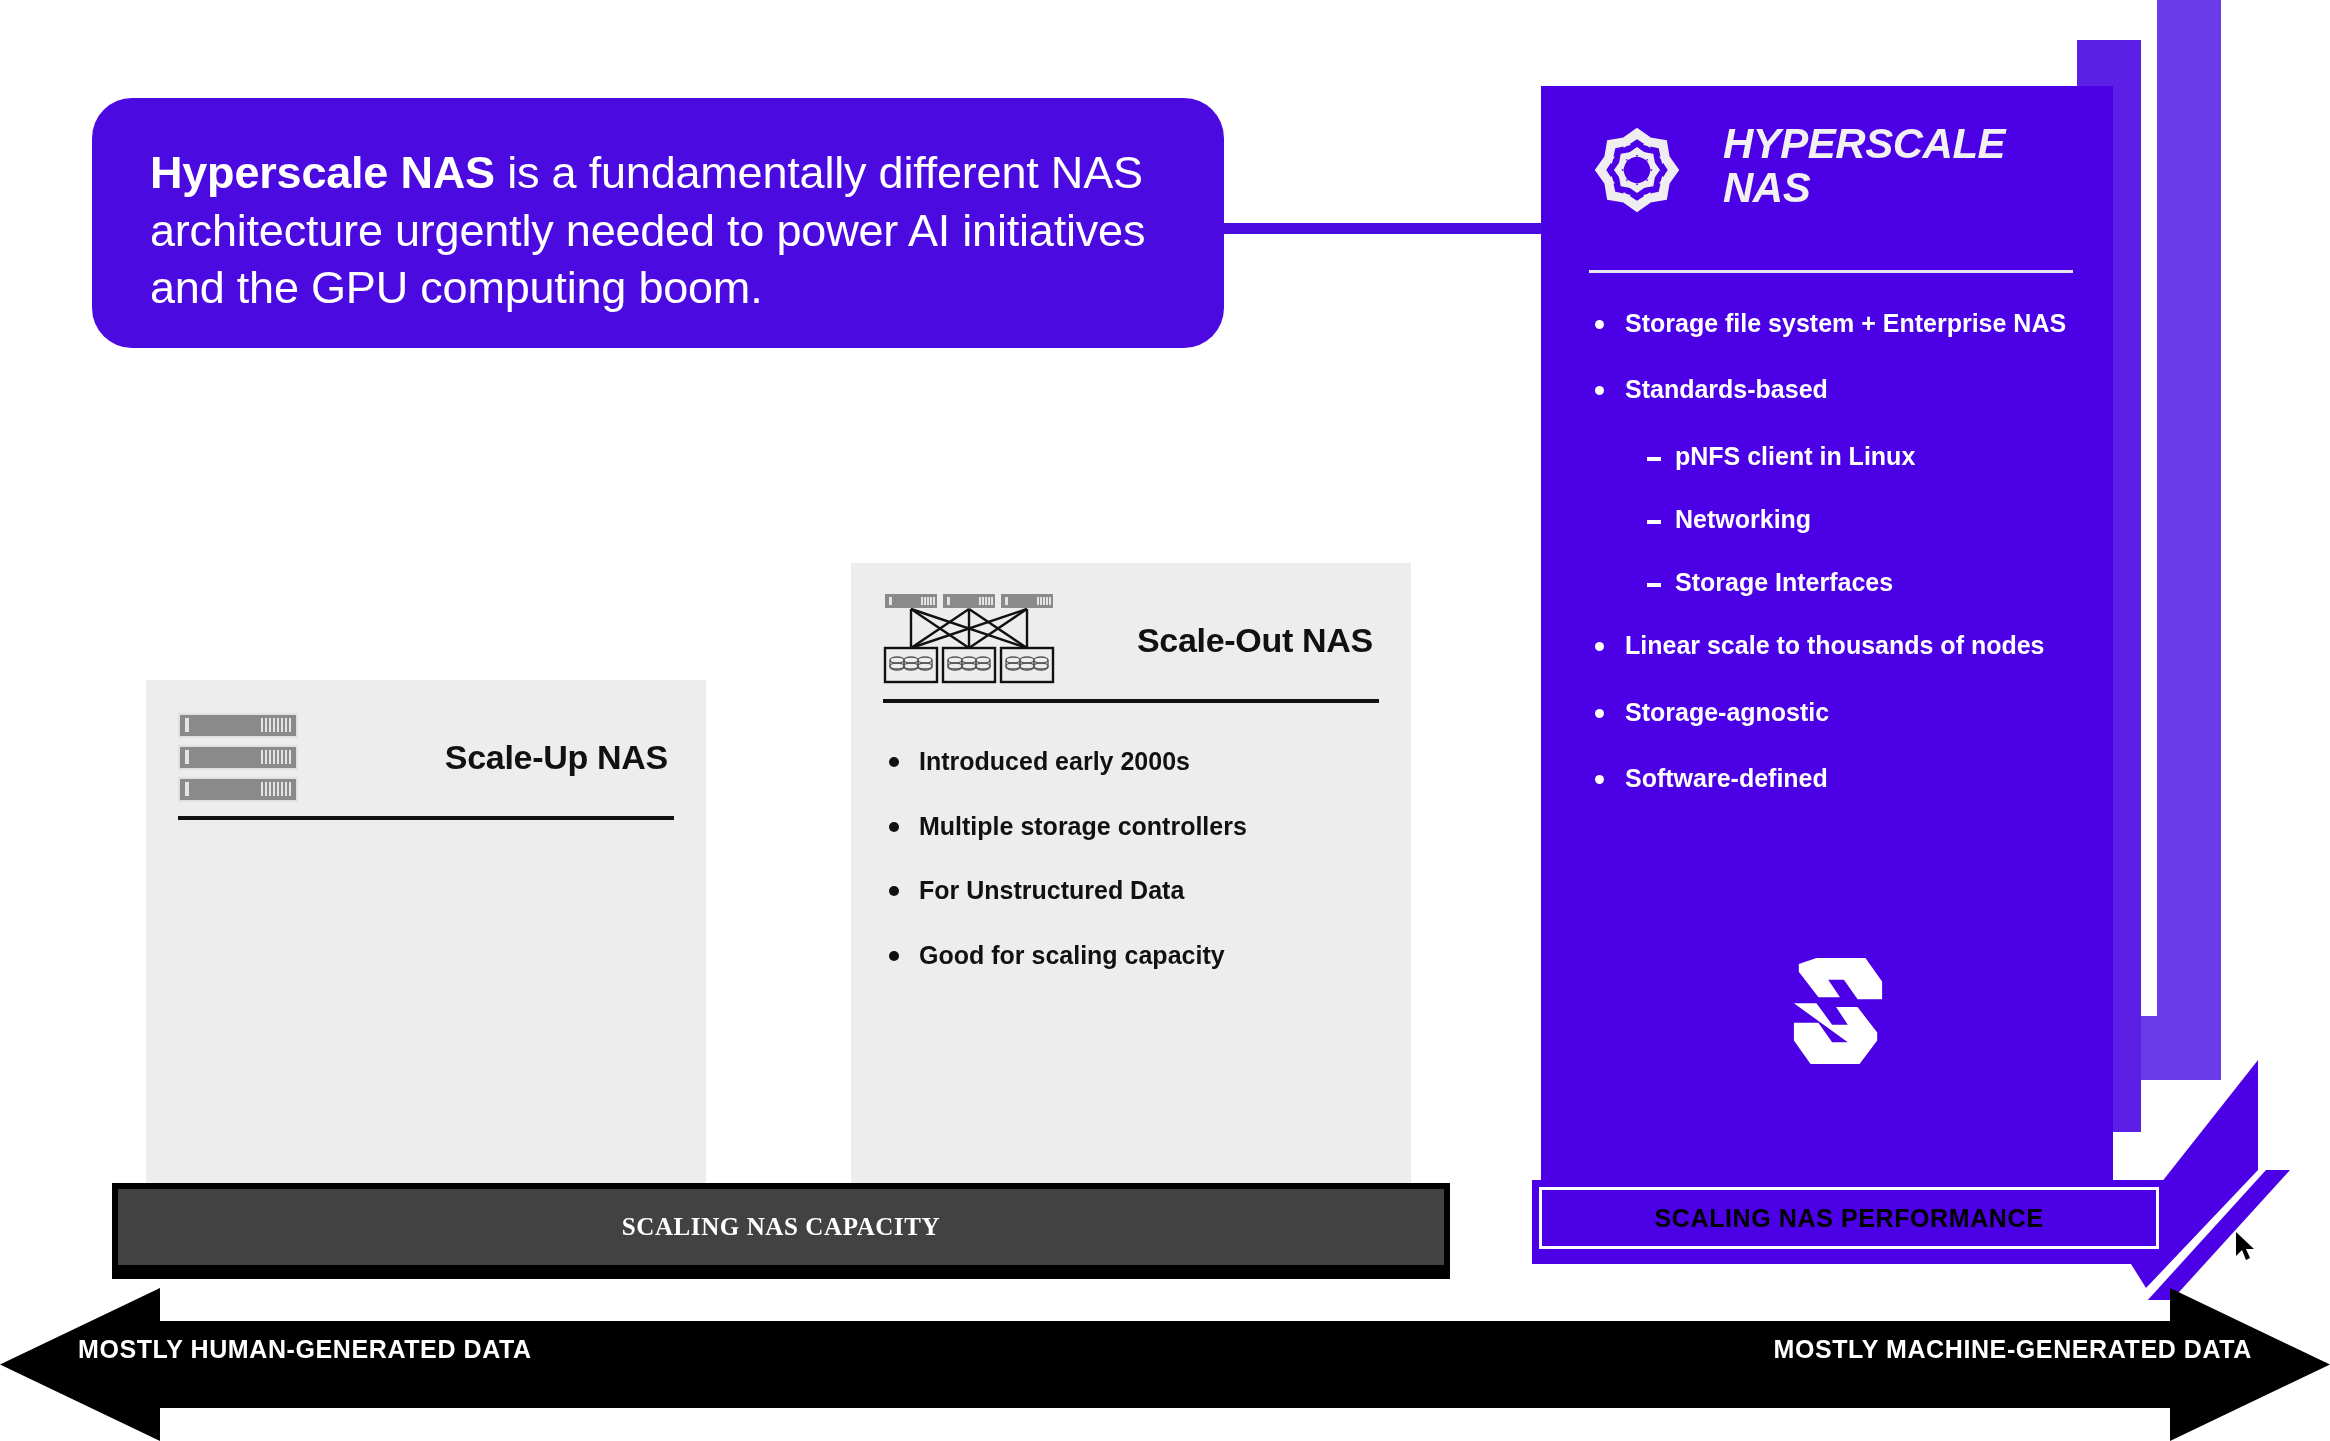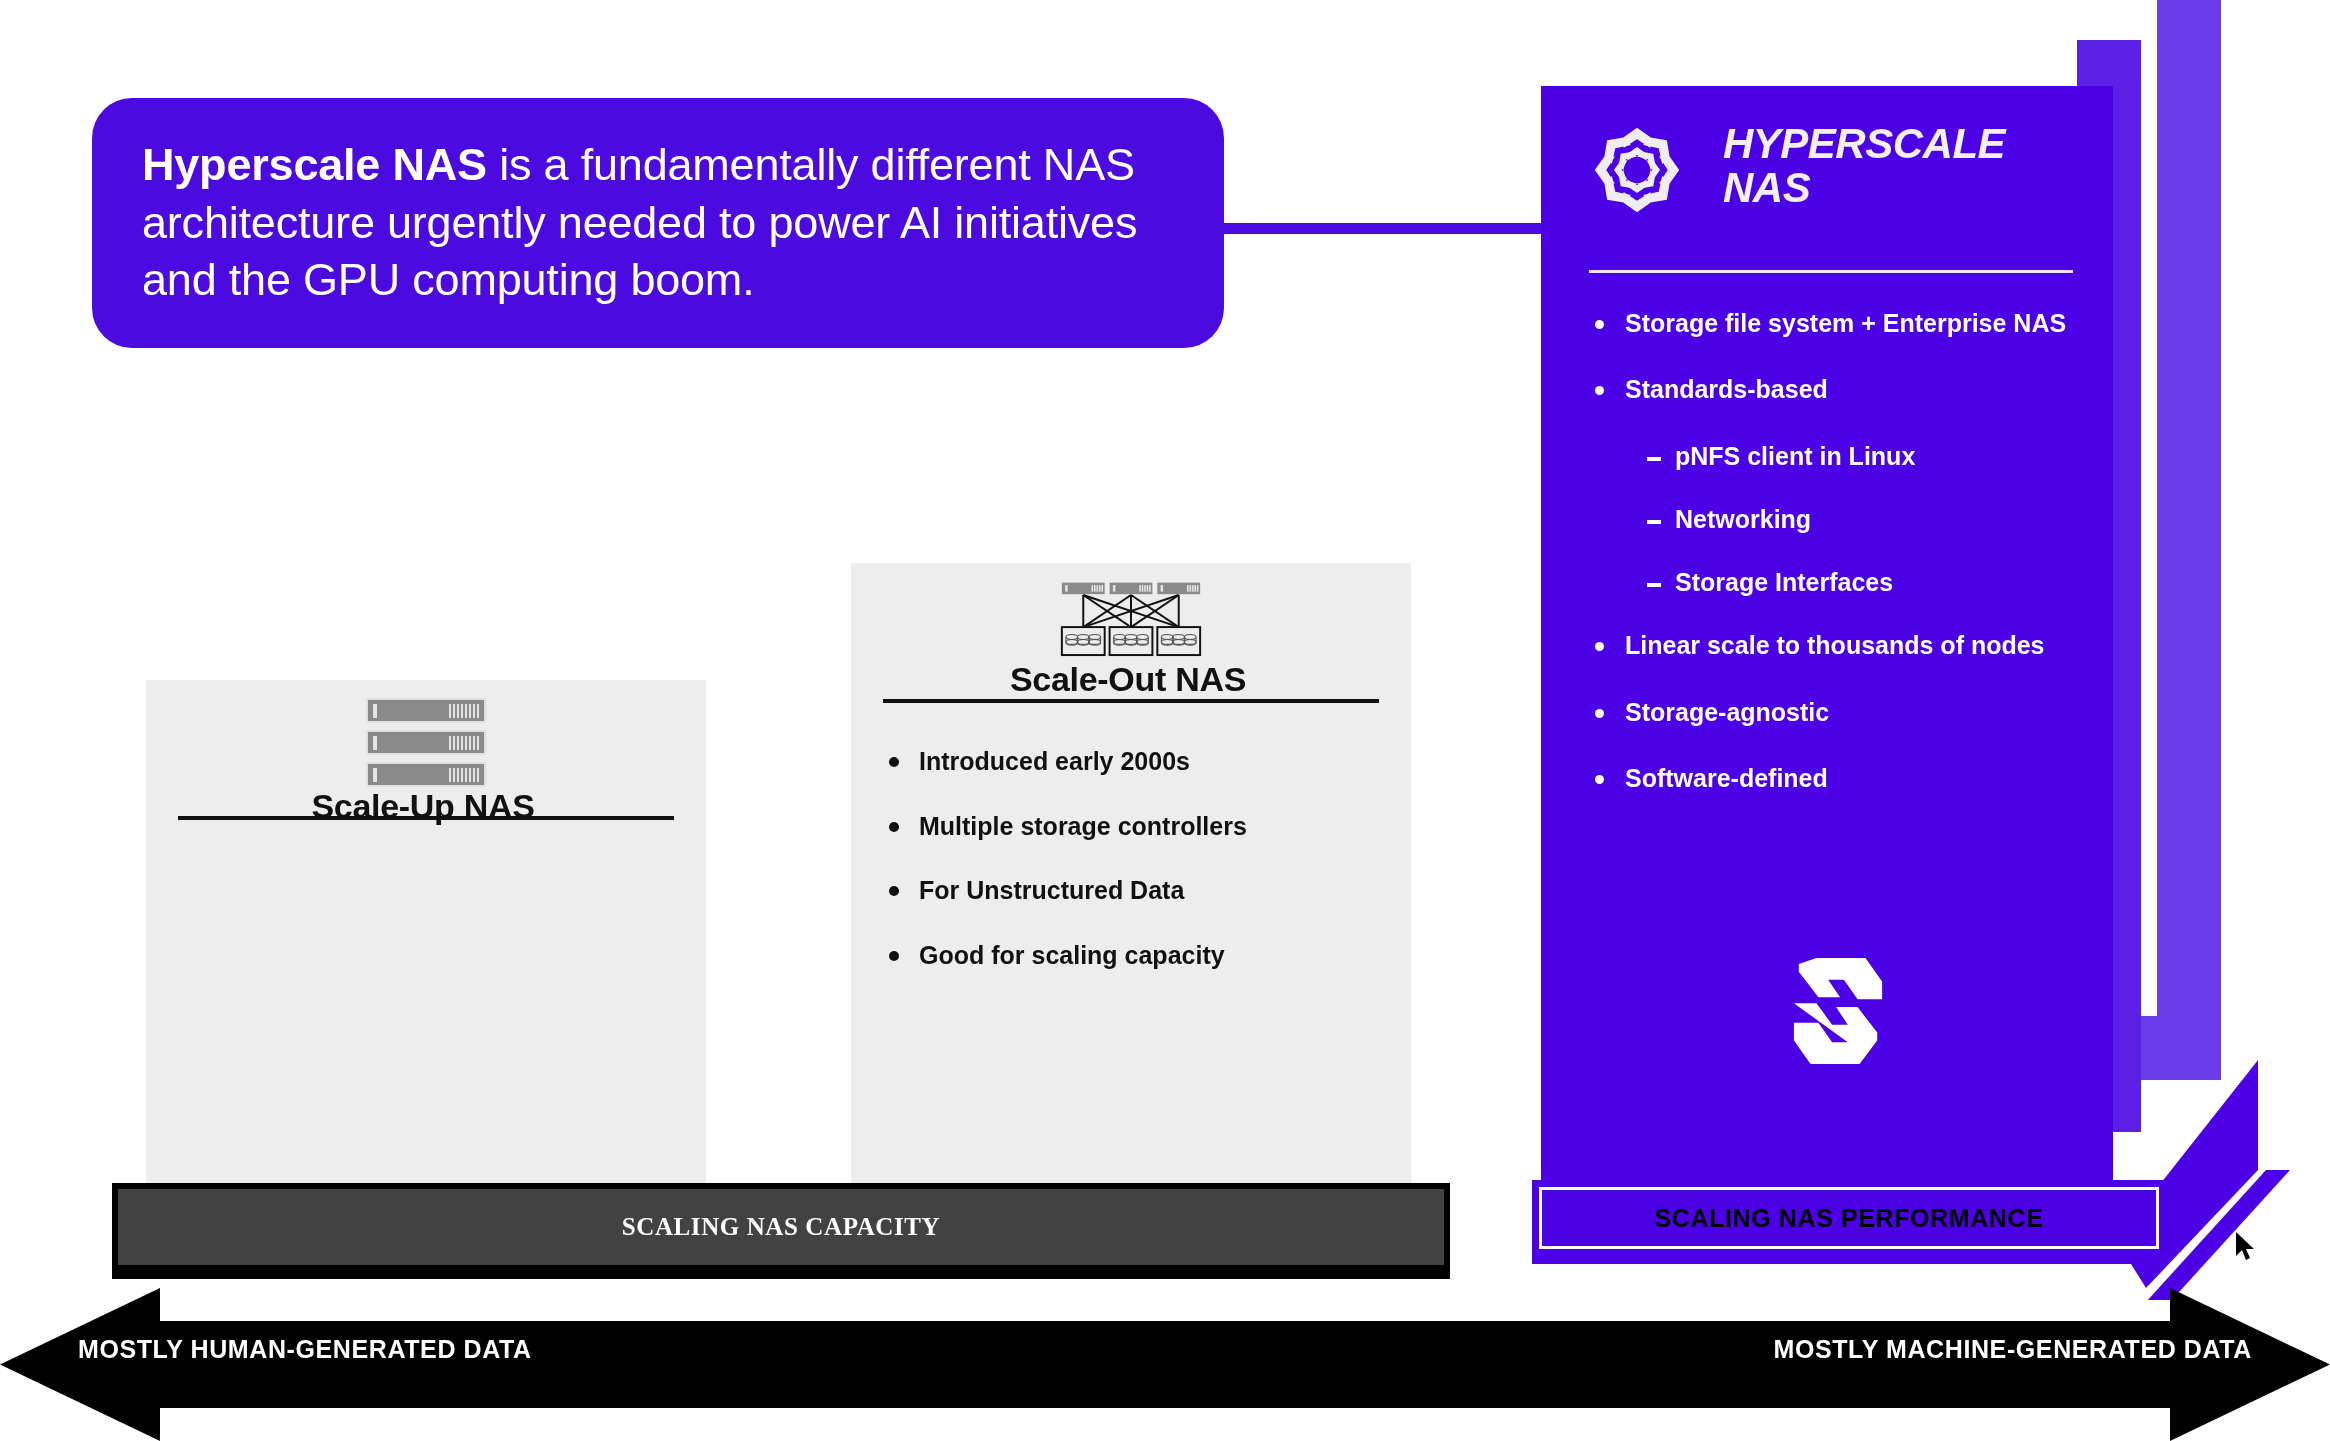--- a/index.html
+++ b/index.html
@@ -30,21 +30,21 @@
     border-radius: 40px;
     box-sizing: border-box;
     padding: 38px 52px 38px 50px;
   }
   #callout-text {
     color: #ffffff;
     font-size: 45px;
     line-height: 1.28;
     font-weight: 400;
     letter-spacing: -0.2px;
-    margin: 0;
+    margin: 8px;
   }
   #callout-text .lead {
     font-weight: 700;
   }
 
   
   #connector {
     position: absolute;
     left: 1210px;
     top: 223px;
@@ -192,21 +192,20 @@
     width: 560px;
     height: 627px;
     padding: 0 32px;
   }
   .card-head {
     display: flex;
     align-items: center;
     justify-content: space-between;
     padding-top: 18px;
     height: 118px;
-    flex-direction: column;
   }
   .card-title {
     color: #111111;
     font-size: 34px;
     font-weight: 700;
     letter-spacing: -0.3px;
     padding-right: 6px;
   }
   .card-rule {
     height: 4px;

